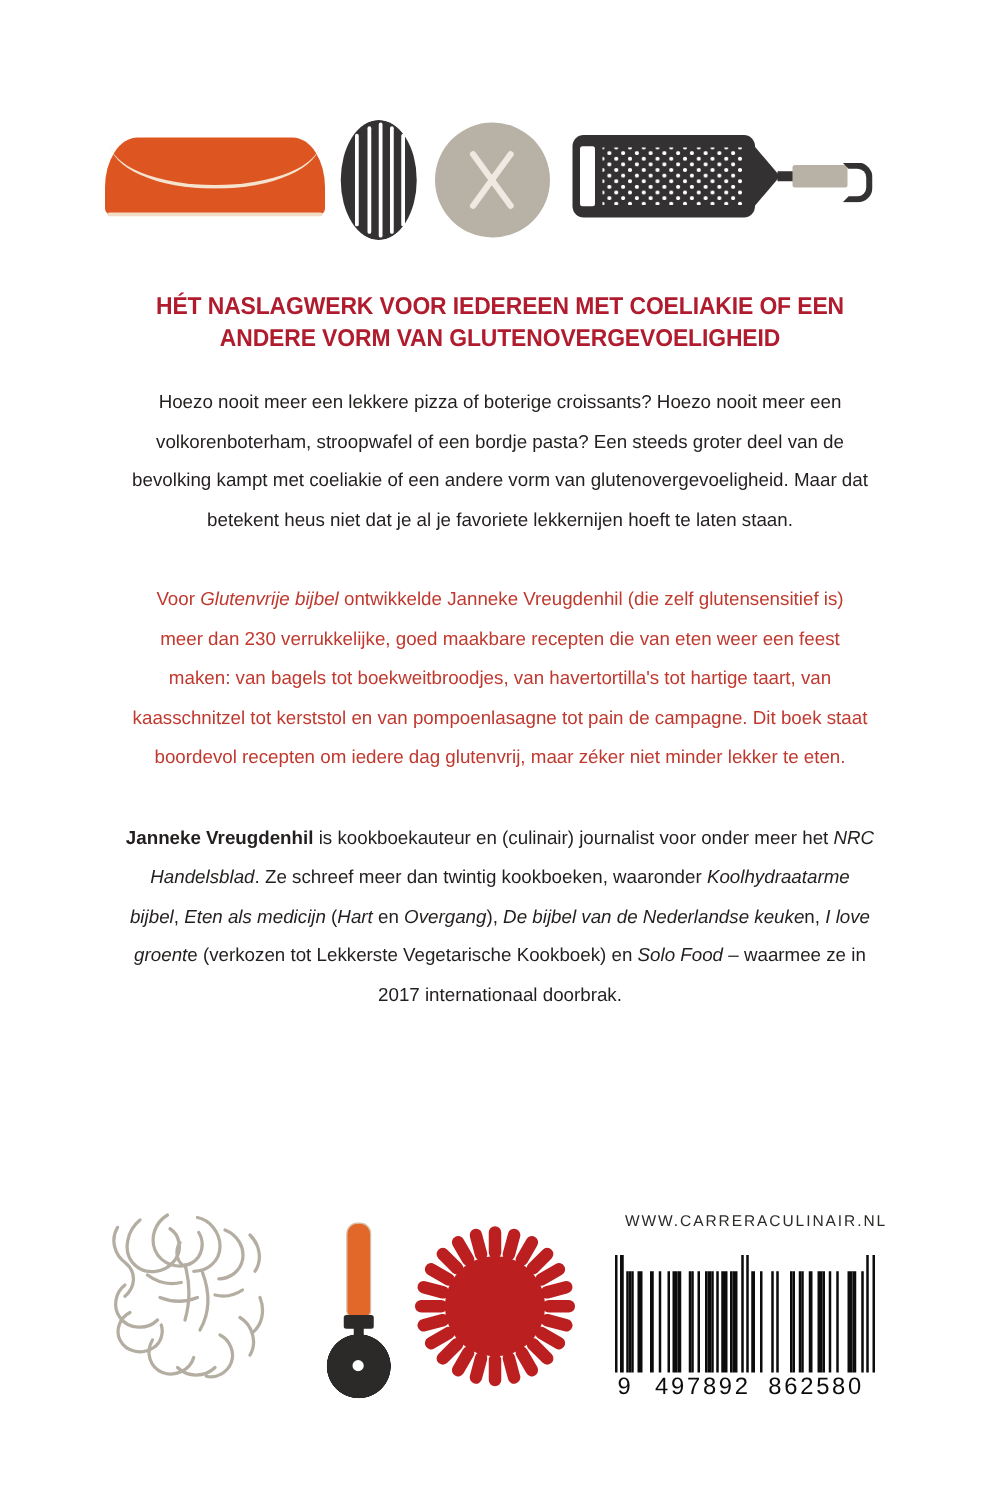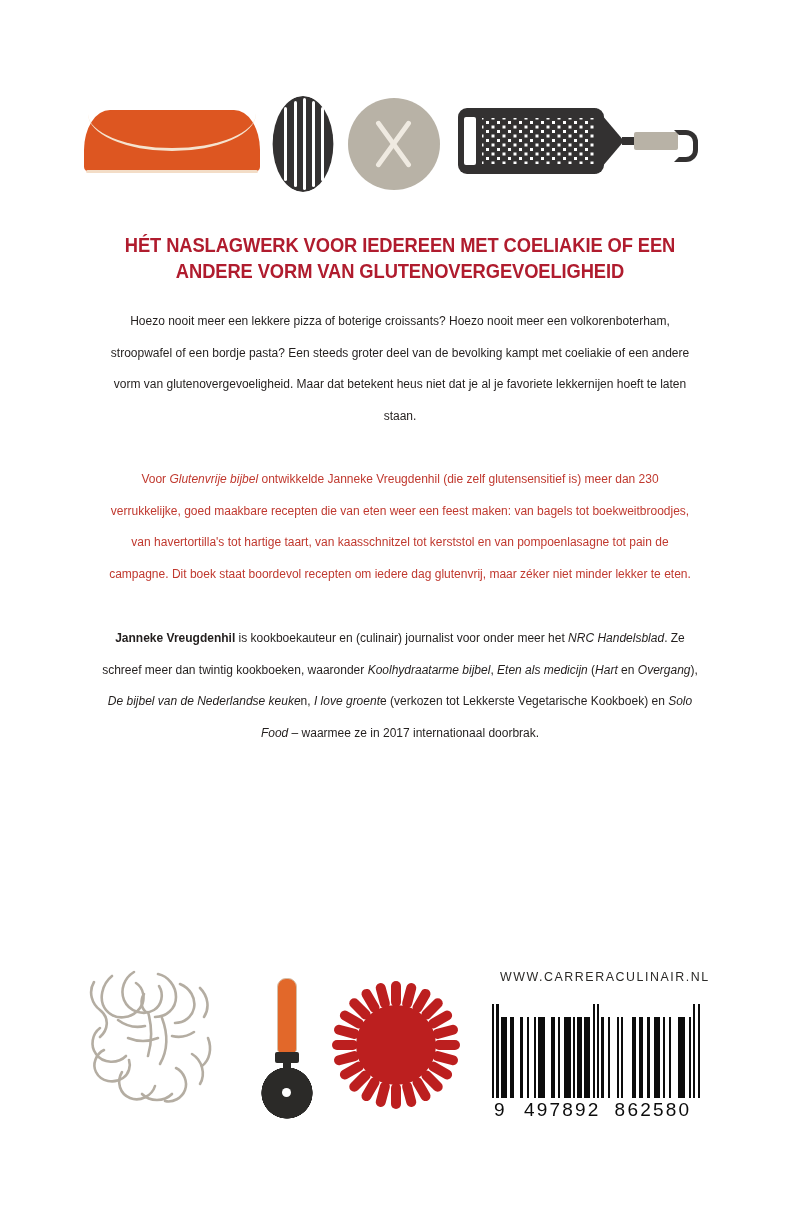--- a/index.html
+++ b/index.html
@@ -215,21 +215,21 @@
     line-height: 26px;
     letter-spacing: -0.1px;
     text-transform: uppercase;
     transform: scaleX(0.94);
     transform-origin: center top;
     margin: 0 0 22px 0;
   }
 
   .para {
     color: #231f1e;
-    font-size: 12px;
+    font-size: 15px;
     line-height: 31.5px;
     margin: 0;
   }
 
   .para.intro {
     margin-top: 10px;
     padding: 0 4px;
   }
 
   .para.pitch {

